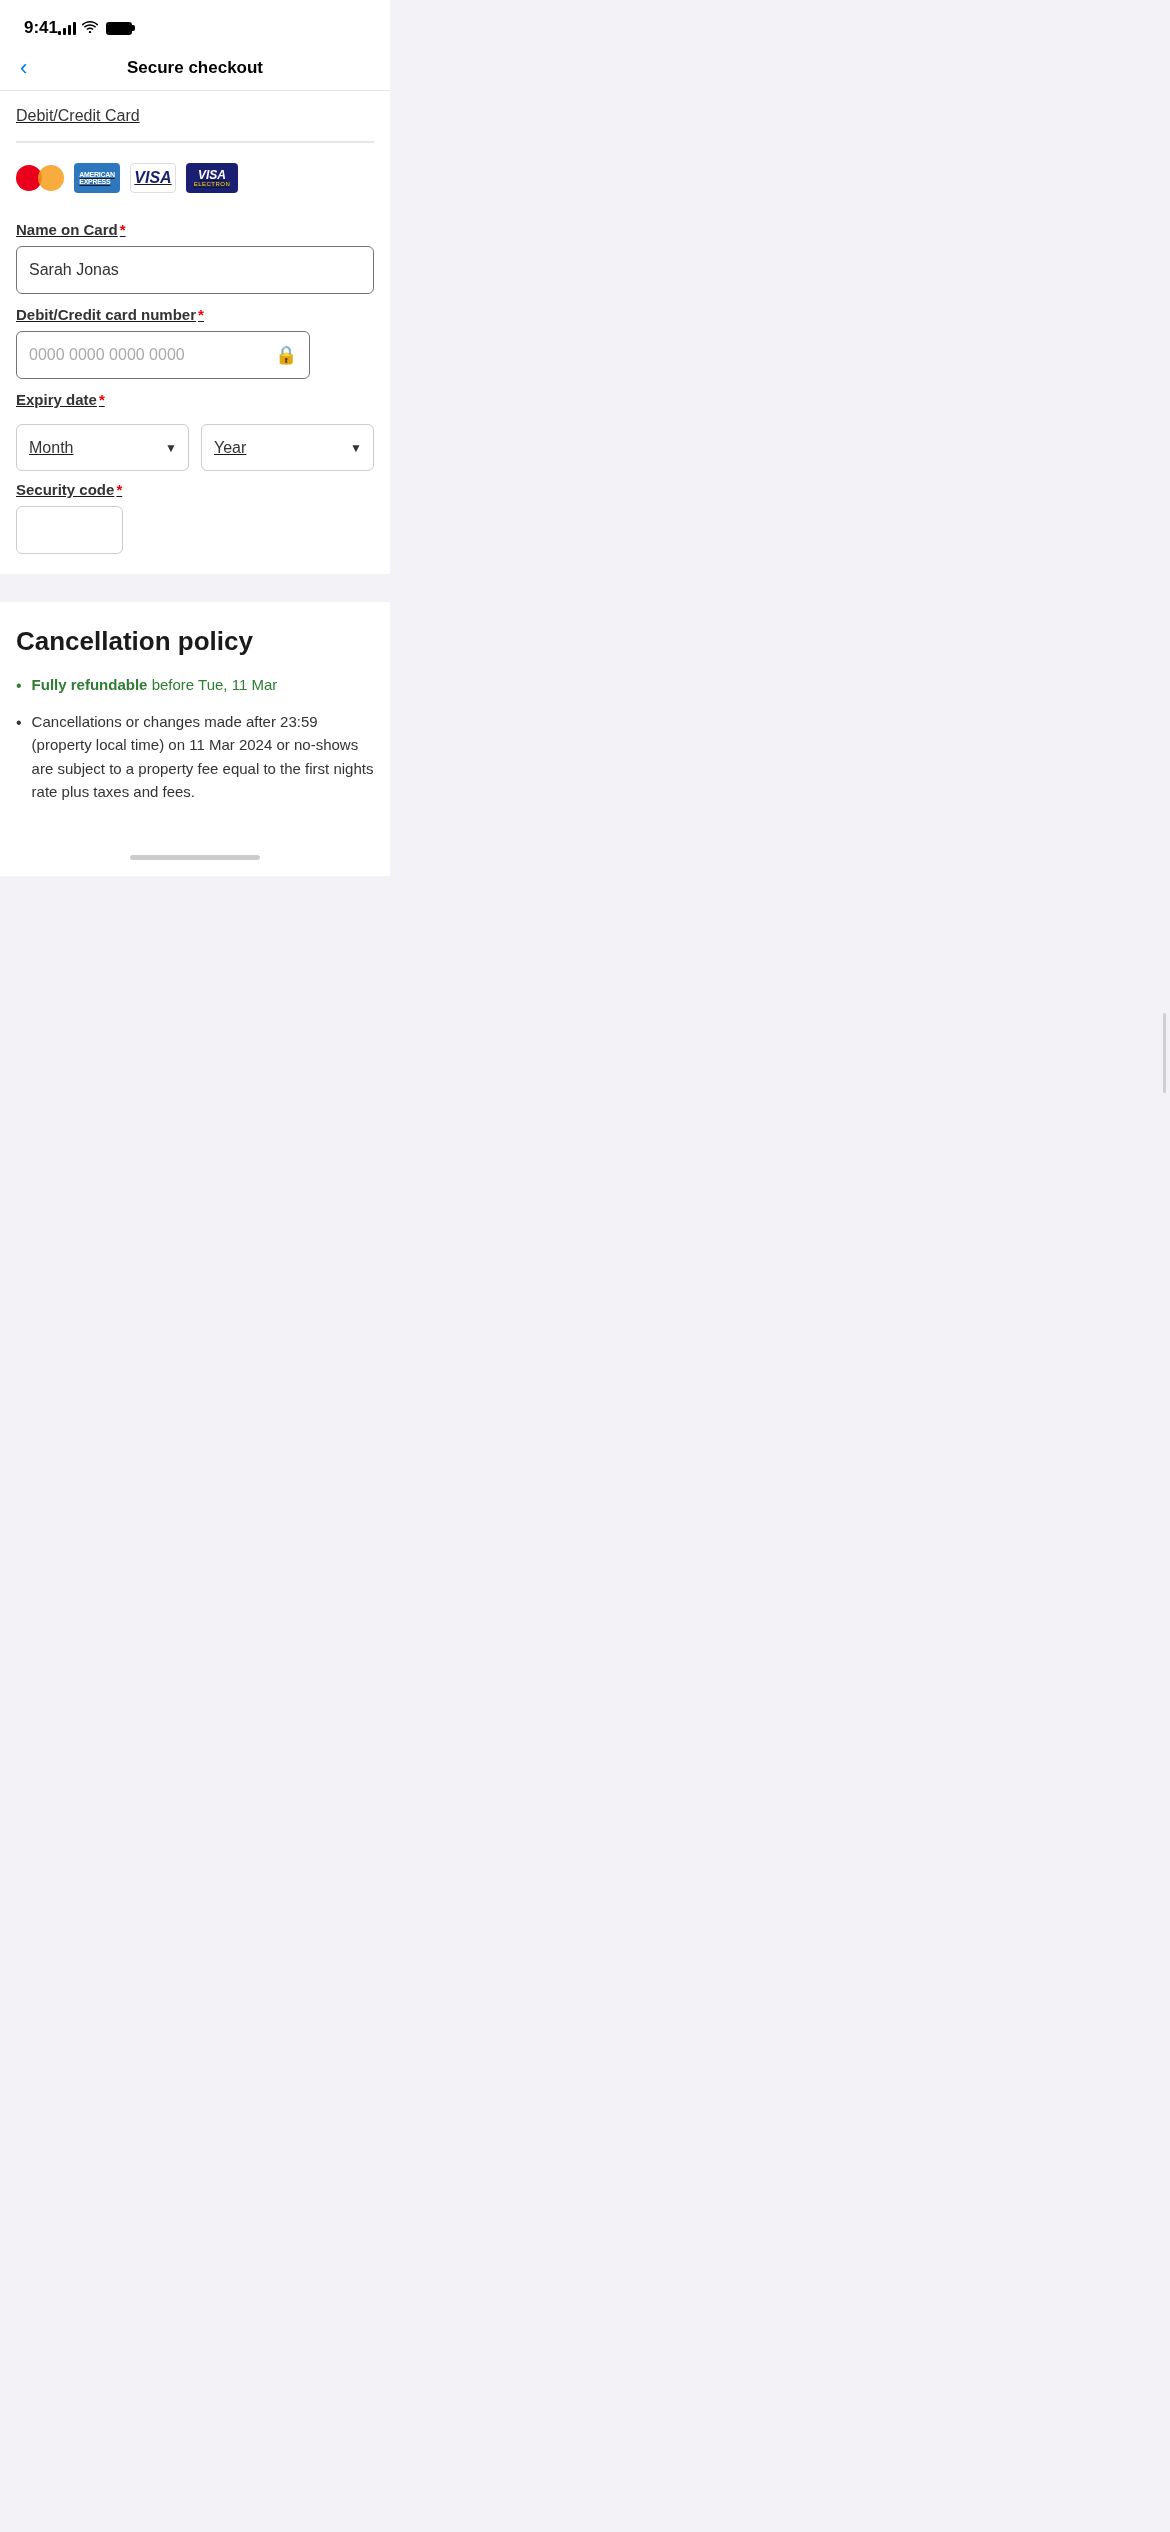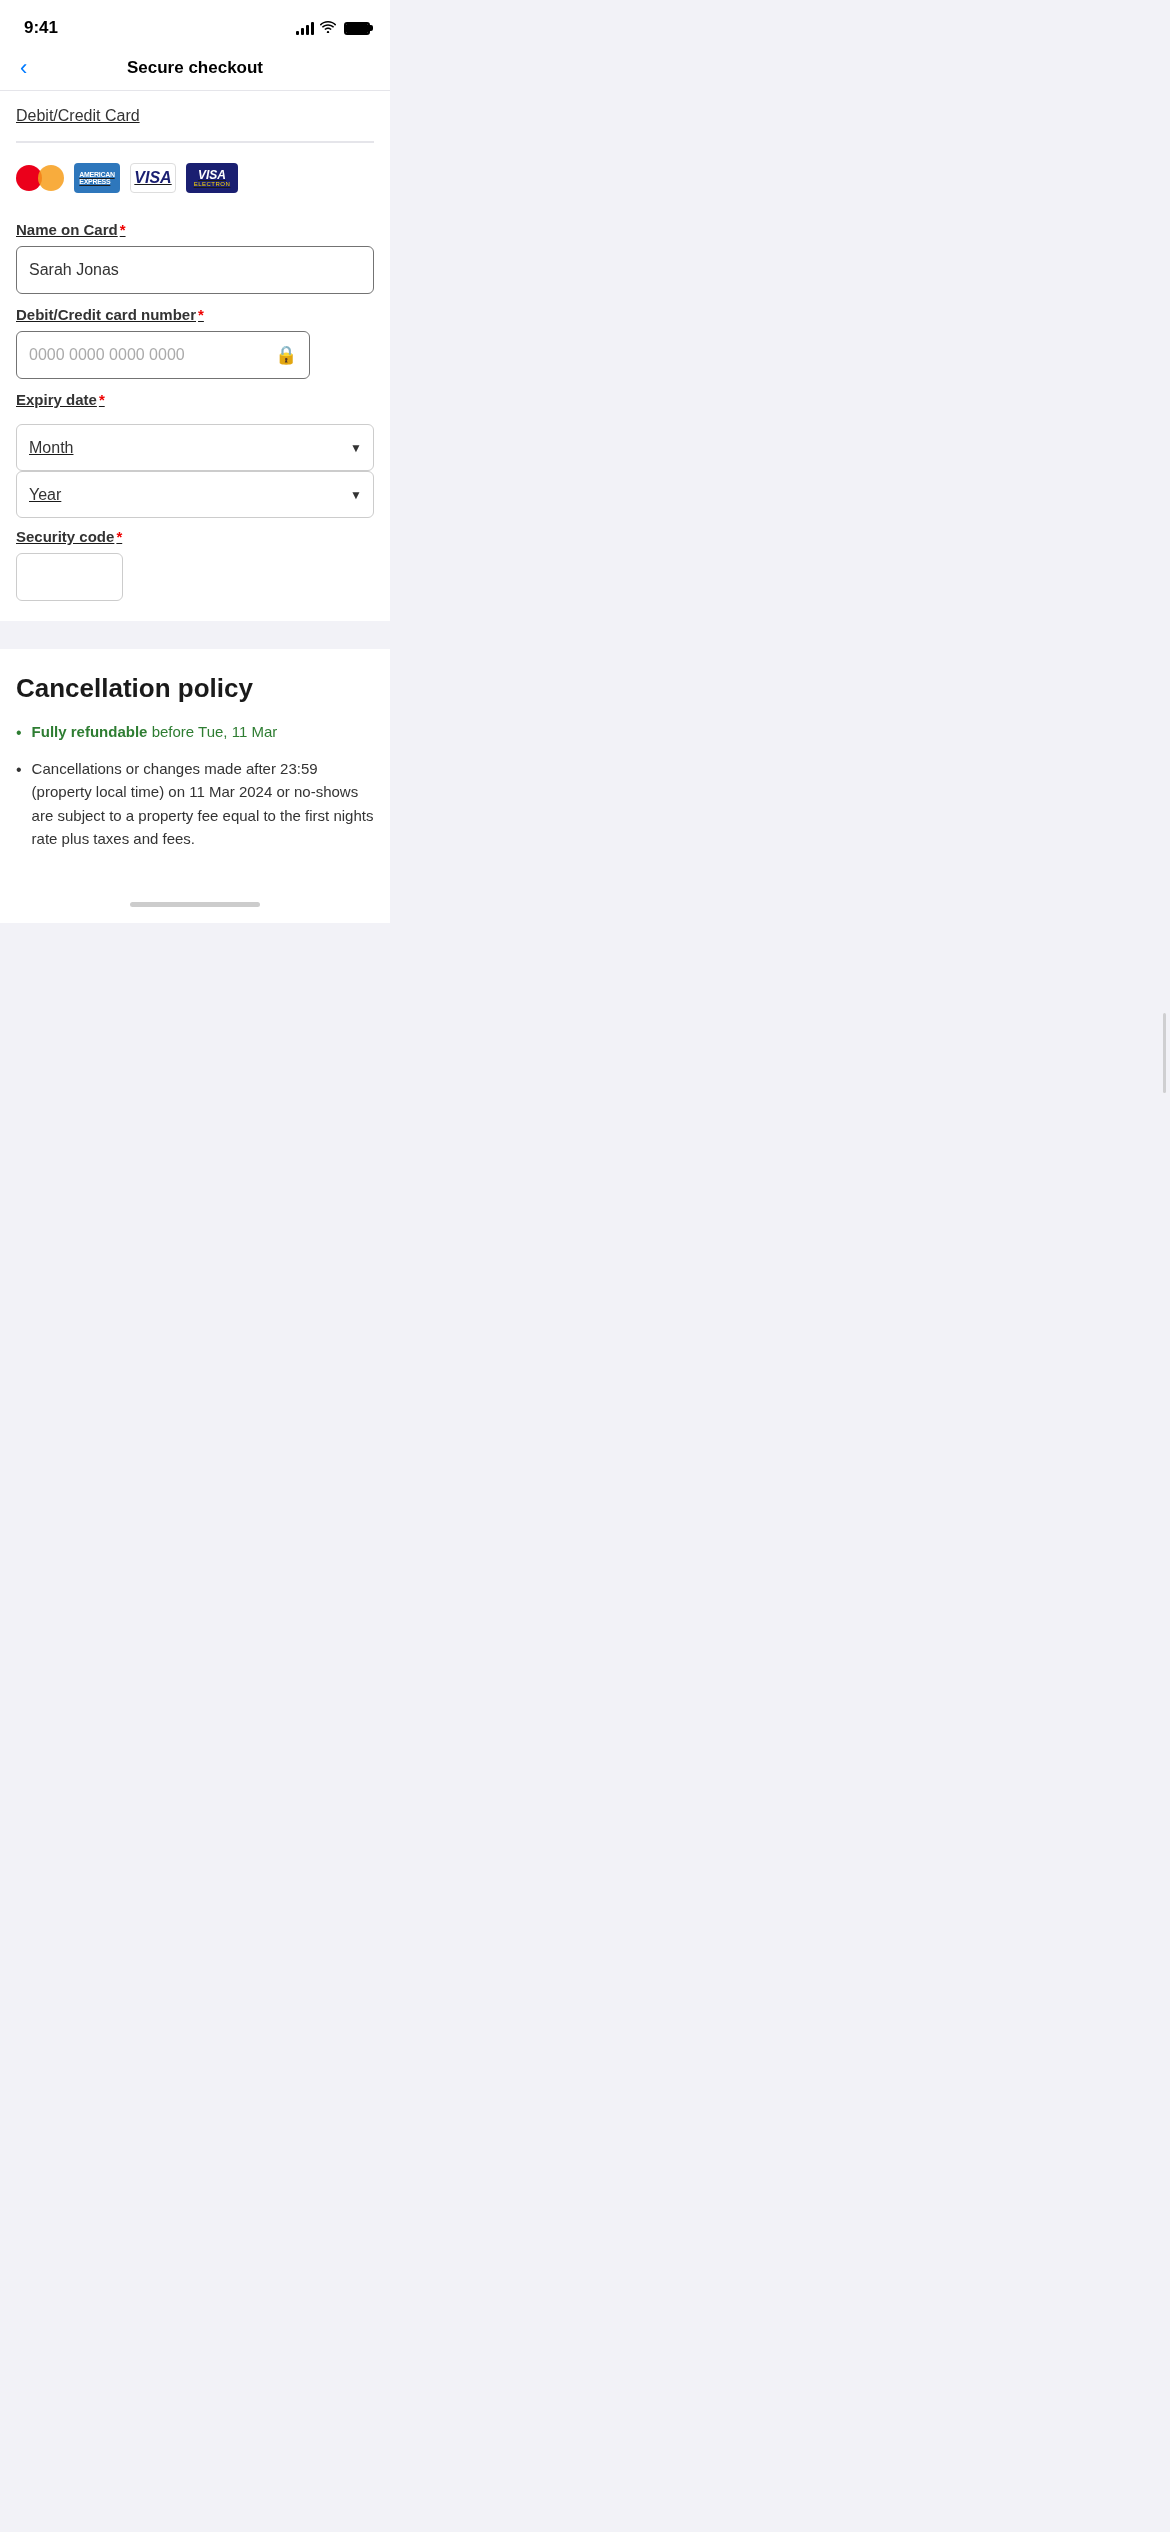--- a/index.html
+++ b/index.html
@@ -10,21 +10,20 @@
       background: #f2f2f7;
       width: 390px;
       min-height: 844px;
       overflow-x: hidden;
       color: #1a1a1a;
     }
 
     
     .status-bar {
       display: flex;
-      justify-content: space-between;
       align-items: center;
       padding: 14px 20px 8px 24px;
       background: #fff;
       height: 50px;
     }
     .status-time {
       font-size: 17px;
       font-weight: 600;
       color: #000;
     }
@@ -261,22 +260,22 @@
       right: 12px;
       top: 50%;
       transform: translateY(-50%);
       color: #bbb;
       font-size: 18px;
     }
 
     
     .expiry-row {
       display: flex;
+      gap: 12px;
       margin-top: 16px;
-      flex-direction: column;
     }
     .dropdown-select {
       flex: 1;
       border: 1px solid #ccc;
       border-radius: 6px;
       padding: 14px 12px;
       font-size: 16px;
       color: #333;
       background: #fff;
       appearance: none;

